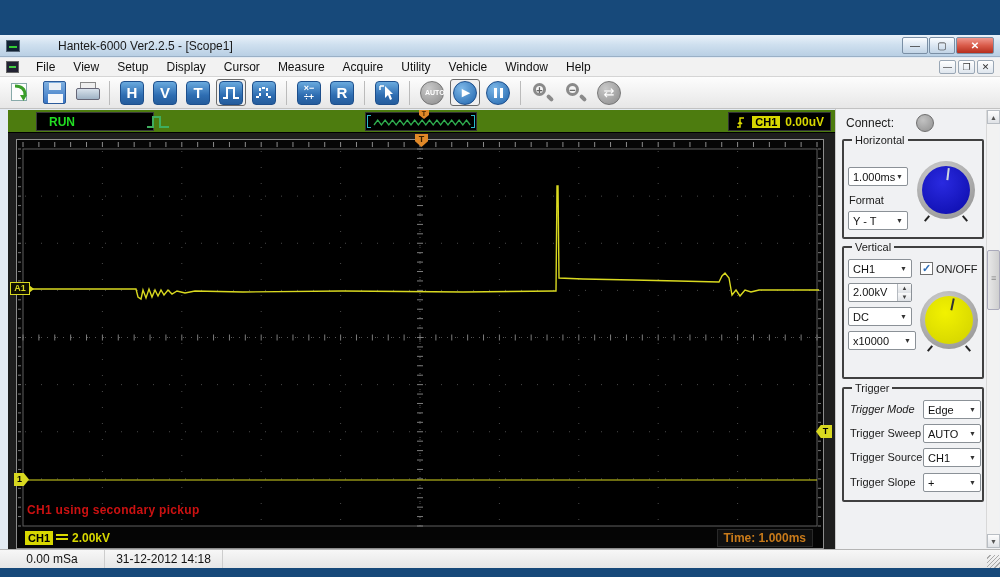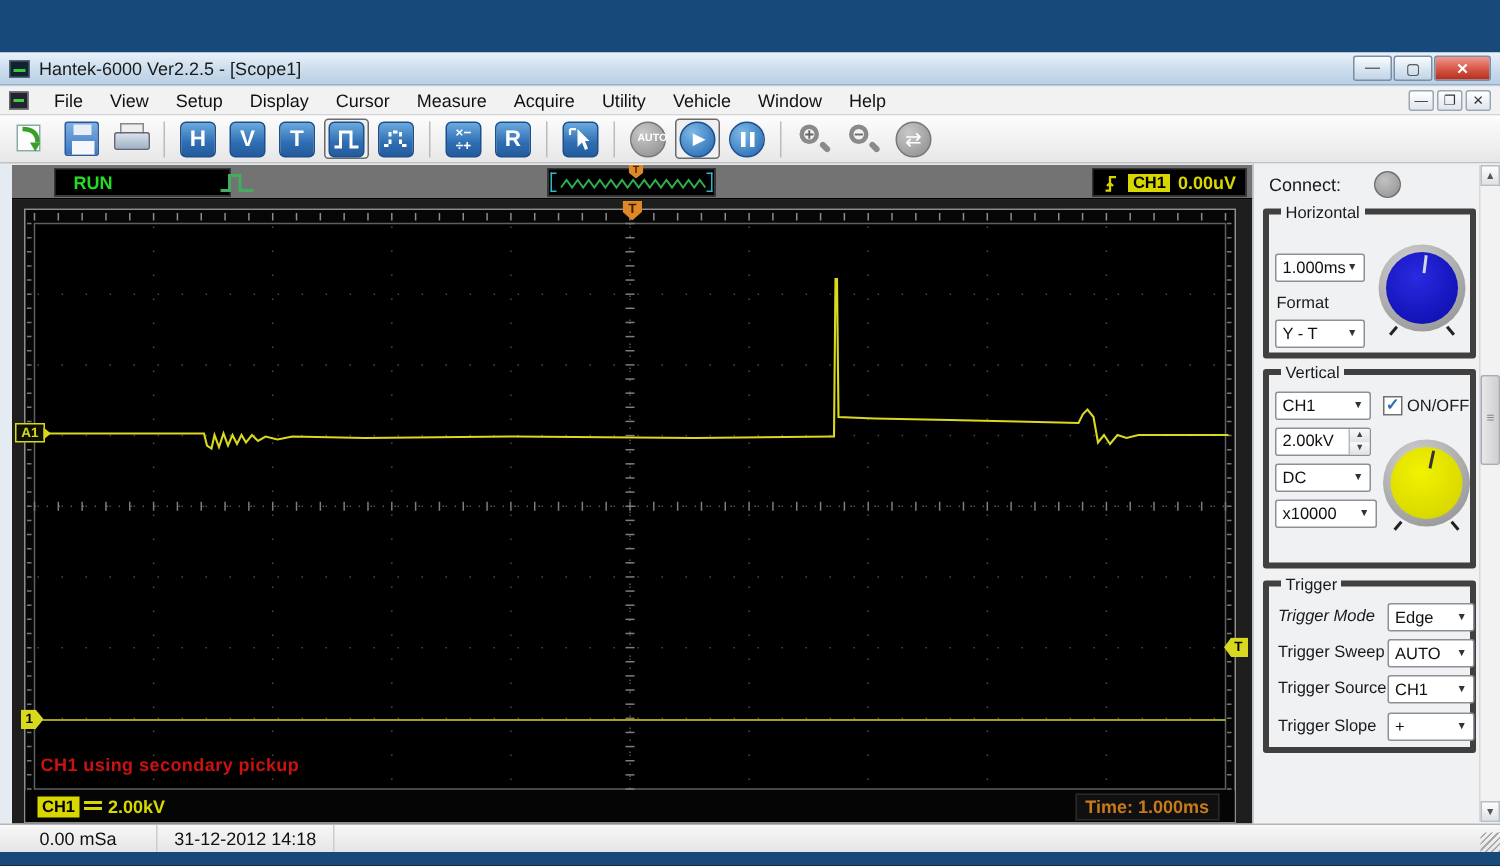--- a/index.html
+++ b/index.html
@@ -5,21 +5,21 @@
   * { margin:0; padding:0; box-sizing:border-box; }
   html,body { width:1000px; height:577px; }
   body { font-family:"Liberation Sans", sans-serif; position:relative; background:#184a75; overflow:hidden; }
   .abs { position:absolute; }
 
   
   #desktop-top { left:0; top:0; width:1000px; height:35px; background:#17497a; }
   #app-window { left:0; top:35px; width:1000px; height:533px; background:#e4ebf3; }
   #titlebar { left:0; top:35px; width:1000px; height:22px;
     background:linear-gradient(#eaf2fa,#cfe0ef 45%,#b9cfe4); border-bottom:1px solid #9ab0c6;
-    display:flex; align-items:center; padding:0 6px; }
+    display:flex; align-items:center; padding:0 6px;gap:32px; }
   .app-icon { width:14px; height:12px; background:#123; border:1px solid #567; margin-right:6px; position:relative; }
   .app-icon::after{ content:""; position:absolute; left:2px; top:5px; width:8px; height:2px; background:#3c3;}
   #title-text { font-size:12px; color:#1a1a1a; }
   .win-btns { margin-left:auto; display:flex; gap:1px; }
   .win-btn { width:26px; height:17px; border:1px solid #7a8fa5; border-radius:2px;
     background:linear-gradient(#fbfdff,#dce7f2 50%,#c2d4e6); display:flex; align-items:center; justify-content:center;
     font-size:10px; color:#333; }
   .win-btn.close { width:38px; background:linear-gradient(#f0978d,#d95b4a 50%,#b52e1d); color:#fff; font-weight:bold; }
 
   #menubar { left:0; top:58px; width:1000px; height:19px; background:#f2f2f2; border-bottom:1px solid #d5d5d5;
@@ -57,21 +57,21 @@
   .floppy::before { content:""; position:absolute; left:5px; top:1px; width:12px; height:7px; background:#e8eef5; }
   .floppy::after { content:""; position:absolute; left:4px; top:12px; width:15px; height:9px; background:#f5f7fa; }
   .printer { width:24px; height:22px; position:relative; }
   .printer::before { content:""; position:absolute; left:5px; top:0; width:14px; height:7px; background:#eee; border:1px solid #888; }
   .printer::after { content:""; position:absolute; left:1px; top:6px; width:22px; height:10px; background:linear-gradient(#d8e2ec,#9fb2c5); border:1px solid #667; border-radius:2px; }
   .openfile { width:24px; height:22px; position:relative; }
   .openfile .page { position:absolute; left:2px; top:1px; width:16px; height:18px; background:#fdfdfd; border:1px solid #8aa; }
 
   
   #scope-region { left:8px; top:110px; width:827px; height:439px; background:#1e1e1e; }
-  #run-bar { position:absolute; left:0; top:0; width:827px; height:23px; background:#737373; border-bottom:1px solid #000; }
+  #run-bar { position:absolute; left:0; top:0; width:827px; height:23px; background:#4d7c0f; border-bottom:1px solid #000; }
   #run-box { position:absolute; left:28px; top:2px; width:118px; height:19px; background:#000; border:1px solid #3a3a3a;
     color:#22dd22; font-size:12px; font-weight:bold; line-height:18px; padding-left:12px; }
   #run-pulse { position:absolute; left:137px; top:2px; }
   #preview-box { position:absolute; left:357px; top:2px; width:112px; height:19px; background:#000; border:1px solid #333; }
   .pv-bracket { position:absolute; top:2px; width:4px; height:13px; border:1px solid #2ab9c9; }
   .pv-bracket.l { left:1px; border-right:none; }
   .pv-bracket.r { right:1px; border-left:none; }
   #preview-t { position:absolute; left:53px; top:-3px; width:10px; height:9px; background:#e08828;
     clip-path:polygon(0 0,100% 0,100% 55%,50% 100%,0 55%); color:#4a2800; font-size:7px; font-weight:bold; text-align:center; line-height:7px;}
   #trig-readout { position:absolute; right:4px; top:2px; height:19px; display:flex; align-items:center; gap:5px; background:#000; padding:0 6px; border:1px solid #333;}
@@ -98,21 +98,21 @@
   #dc-glyph::after { content:""; position:absolute; left:0; top:2px; width:12px; border-top:2px dashed #d8d800; }
   #ch-scale { color:#d8d800; font-size:12px; font-weight:bold; }
   #time-box { margin-left:auto; margin-right:10px; background:#101010; border:1px solid #2a2a2a; color:#c87a1a; font-size:12px; font-weight:bold; padding:1px 6px; }
 
   
   #right-panel { left:835px; top:109px; width:165px; height:440px; background:#f0f1f3; border-left:1px solid #c8c8c8; }
   #connect-row { position:absolute; left:10px; top:5px; display:flex; align-items:center; gap:22px; }
   #connect-label { font-size:12px; color:#1a1a1a; }
   #connect-led { width:18px; height:18px; border-radius:50%; background:radial-gradient(circle at 38% 32%,#c2c2c2,#909090); border:1px solid #6e6e6e; }
 
-  .group { position:absolute; border:4px solid #404040; border-radius:2px; }
+  .group { position:absolute; border:2px solid #404040; border-radius:2px; }
   .group-title { position:absolute; left:8px; top:-7px; background:#f0f1f3; font-size:11px; color:#1a1a1a; padding:0 3px; }
   .lbl { position:absolute; font-size:11px; color:#1a1a1a; }
   .combo { position:absolute; height:19px; background:#fff; border:1px solid #8b9197; border-radius:2px;
     display:flex; align-items:center; }
   .combo-val { font-size:11px; color:#111; padding-left:4px; flex:1; }
   .combo-arrow { font-size:7px; color:#333; padding-right:4px; }
   .spinner { position:absolute; height:19px; background:#fff; border:1px solid #8b9197; border-radius:2px; display:flex; }
   .spin-val { font-size:11px; color:#111; padding-left:4px; flex:1; line-height:17px; }
   .spin-btns { width:14px; display:flex; flex-direction:column; border-left:1px solid #b5bac0; }
   .spin-btns div { flex:1; font-size:6px; line-height:8px; text-align:center; color:#444; background:linear-gradient(#fafafa,#dfe2e6); }

